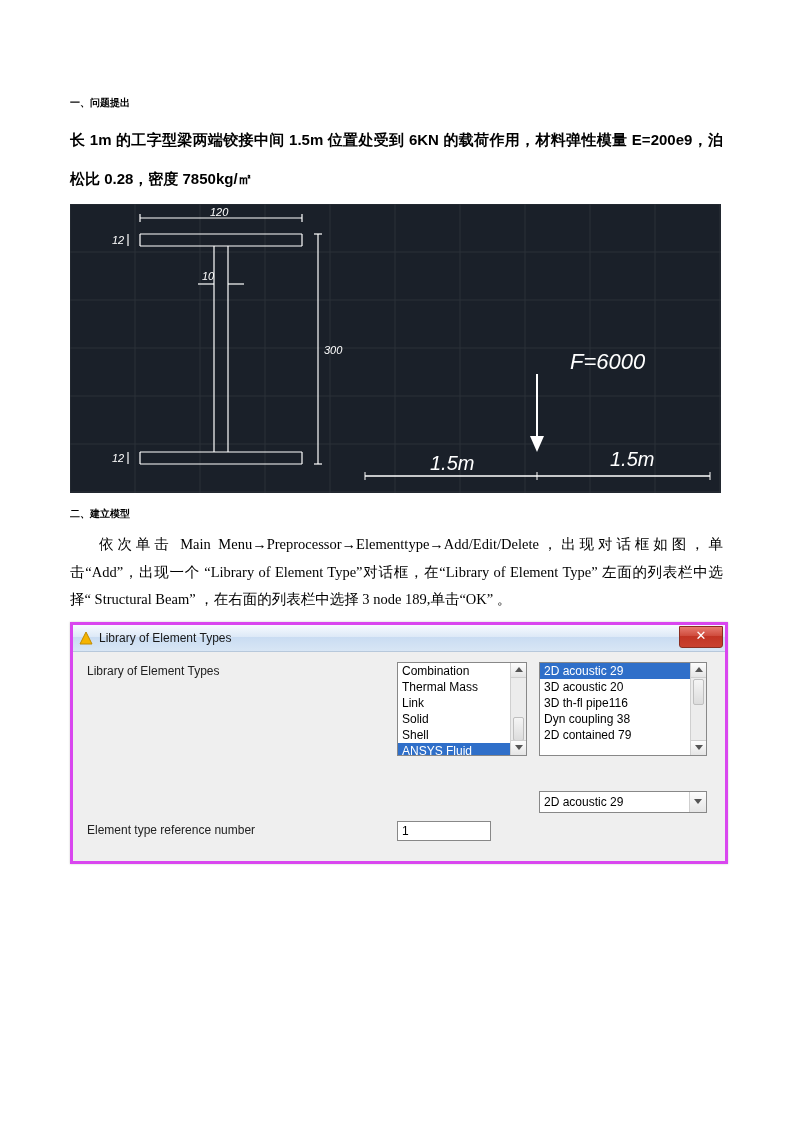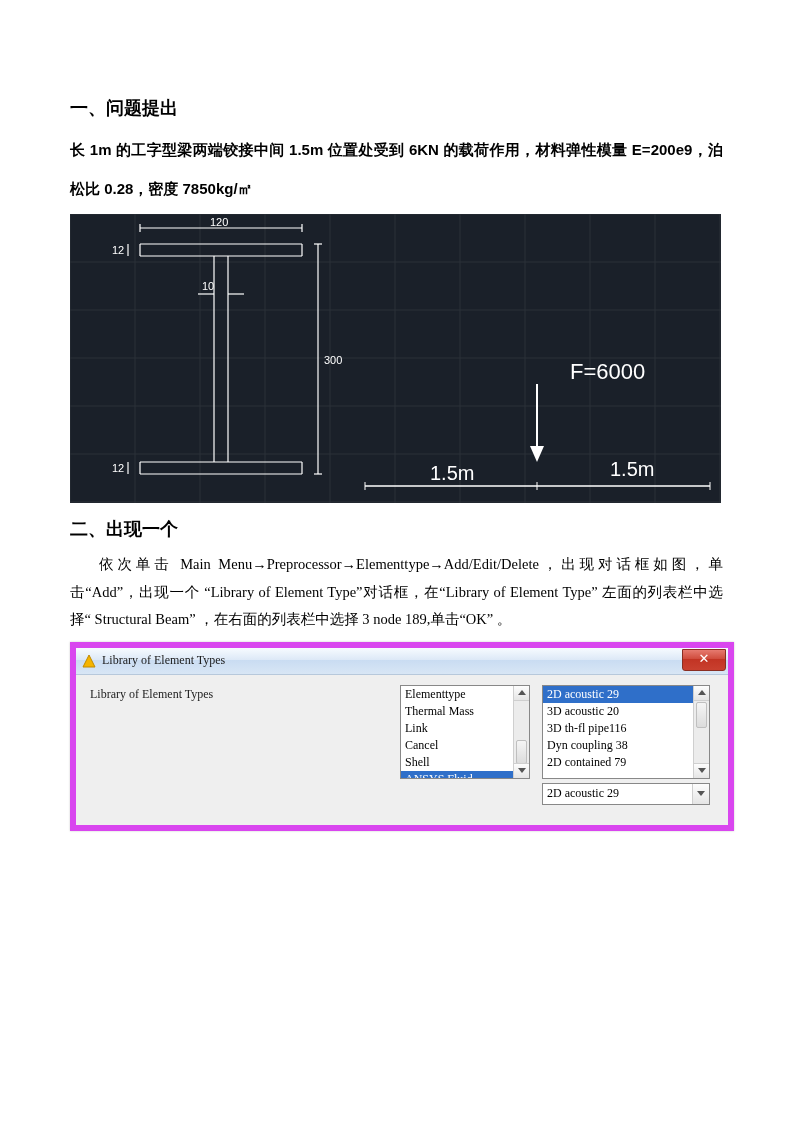--- a/index.html
+++ b/index.html
@@ -13,21 +13,21 @@
     padding: 90px 70px 60px 70px;
   }
   h1.title {
     text-align: center;
     font-size: 30px;
     font-weight: bold;
     margin: 0 0 24px 0;
     font-family: "SimSun", serif;
   }
   .sec {
-    font-size: 18px;
+    font-size: 10px;
     font-weight: bold;
     font-family: Liberation Sans, sans-serif;
     margin: 6px 0 10px 0;
   }
   .para-bold {
     font-size: 15px;
     font-weight: bold;
     font-family: "Microsoft YaHei", "SimHei", sans-serif;
     line-height: 2.6;
     margin: 0 0 6px 0;
@@ -48,34 +48,35 @@
   }
   
   .cad {
     width: 651px;
     height: 289px;
     background: #1a2029;
     position: relative;
     color: #84cc16;
     font-family: Arial, sans-serif;
     margin-bottom: 14px;
+    font-style: italic;
   }
   .grid line { stroke: #2a3038; stroke-width: 1; }
   .ibeam line { stroke: #fff; stroke-width: 1.2; fill: none; }
   .dim { stroke: #fff; stroke-width: 1; }
   .cad text { fill: #fff; font-size: 11px; }
   .cad text.big { font-size: 22px; }
   .cad text.lbl { font-size: 20px; }
 
   
   .dlg-wrap {
     width: 652px;
-    border: 6px solid #d946ef;
+    border: 3px solid #d946ef;
     background: #f0f0f0;
-    font-family: Liberation Serif, serif;
+    font-family: Liberation Sans, sans-serif;
     font-size: 12px;
     box-shadow: 0 0 2px rgba(0,0,0,0.2);
   }
   .dlg-title {
     height: 26px;
     background: linear-gradient(#f7fbff,#dde9f7 45%,#c9dcf2 46%,#d8e6f5);
     display: flex;
     align-items: center;
     padding: 0 4px 0 6px;
     border-bottom: 1px solid #b7c8db;
@@ -142,21 +143,21 @@
     width: 84px; height: 18px; border: 1px solid #888; background:#fff; padding: 0 4px;
     display:flex;align-items:center;
   }
   .btnrow { display:flex; justify-content: space-around; padding: 6px 10px 0 10px; }
   .winbtn {
     width: 108px; height: 22px; background: linear-gradient(#fdfdfd,#e7e7e7);
     border: 1px solid #8a8a8a; border-radius: 2px;
     display:flex;align-items:center;justify-content:center;
     font-size: 12px;
   }
-  .right-col { display:flex; flex-direction:column; }
+  .right-col { display:flex; flex-direction:column;gap:31px; }
 </style>
 </head>
 <body>
 
 <div class="page">
 
   <div class="sec">一、问题提出</div>
   <p class="para-bold">长 1m 的工字型梁两端铰接中间 1.5m 位置处受到 6KN 的载荷作用，材料弹性模量 E=200e9，泊松比 0.28，密度 7850kg/㎡</p>
 
   <div class="cad">
@@ -234,44 +235,44 @@
       <text x="42" y="40">12</text>
       <text x="132" y="76">10</text>
       <text x="254" y="150">300</text>
       <text x="42" y="258">12</text>
       <text class="big" x="500" y="165">F=6000</text>
       <text class="lbl" x="360" y="266">1.5m</text>
       <text class="lbl" x="540" y="262">1.5m</text>
     </svg>
   </div>
 
-  <div class="sec">二、出现一个</div>
+  <div class="sec">二、建立模型</div>
   <p class="para">依次单击 Main Menu→Preprocessor→Elementtype→Add/Edit/Delete，出现对话框如图，单击“Add”，出现一个 “Library of Element Type”对话框，在“Library of Element Type” 左面的列表栏中选择“ Structural Beam” ，在右面的列表栏中选择 3 node 189,单击“OK” 。</p>
 
   <div class="dlg-wrap">
     <div class="dlg-title">
       <span class="logo">
         <svg width="14" height="14">
             <polygon points="7,1 13,13 1,13" fill="#f5b400" stroke="#c08a00" stroke-width="1"></polygon>
           </svg>
       </span>
       <span class="tt">Library of Element Types</span>
       <div class="dlg-close">
         <span>✕</span>
       </div>
     </div>
     <div class="dlg-body">
       <div class="dlg-row">
         <div class="dlg-label">Library of Element Types</div>
 
         <div class="listbox list-left">
-          <div class="item">Elementtype</div>
+          <div class="item">Combination</div>
           <div class="item">Thermal Mass</div>
           <div class="item indent">Link</div>
-          <div class="item indent">Cancel</div>
+          <div class="item indent">Solid</div>
           <div class="item indent">Shell</div>
           <div class="item sel">ANSYS Fluid</div>
           <div class="scrollbar">
             <div class="btn">
                 <div class="tri up"></div>
               </div>
             <div class="thumb" style="top:54px;height:22px;"></div>
             <div class="btn d">
                 <div class="tri dn"></div>
               </div>
@@ -297,16 +298,22 @@
           </div>
           <div class="dropdown">
             <div class="val">2D acoustic   29</div>
             <div class="dd-btn">
                 <div class="tri dn"></div>
               </div>
           </div>
         </div>
       </div>
 
+      <div class="dlg-row" style="margin-top:6px;">
+        <div class="dlg-label">Element type reference number</div>
+        <div class="textinput">
+          <span>1</span>
+        </div>
+      </div>
 
     </div>
   </div>
 </div>
 
 </body></html>

